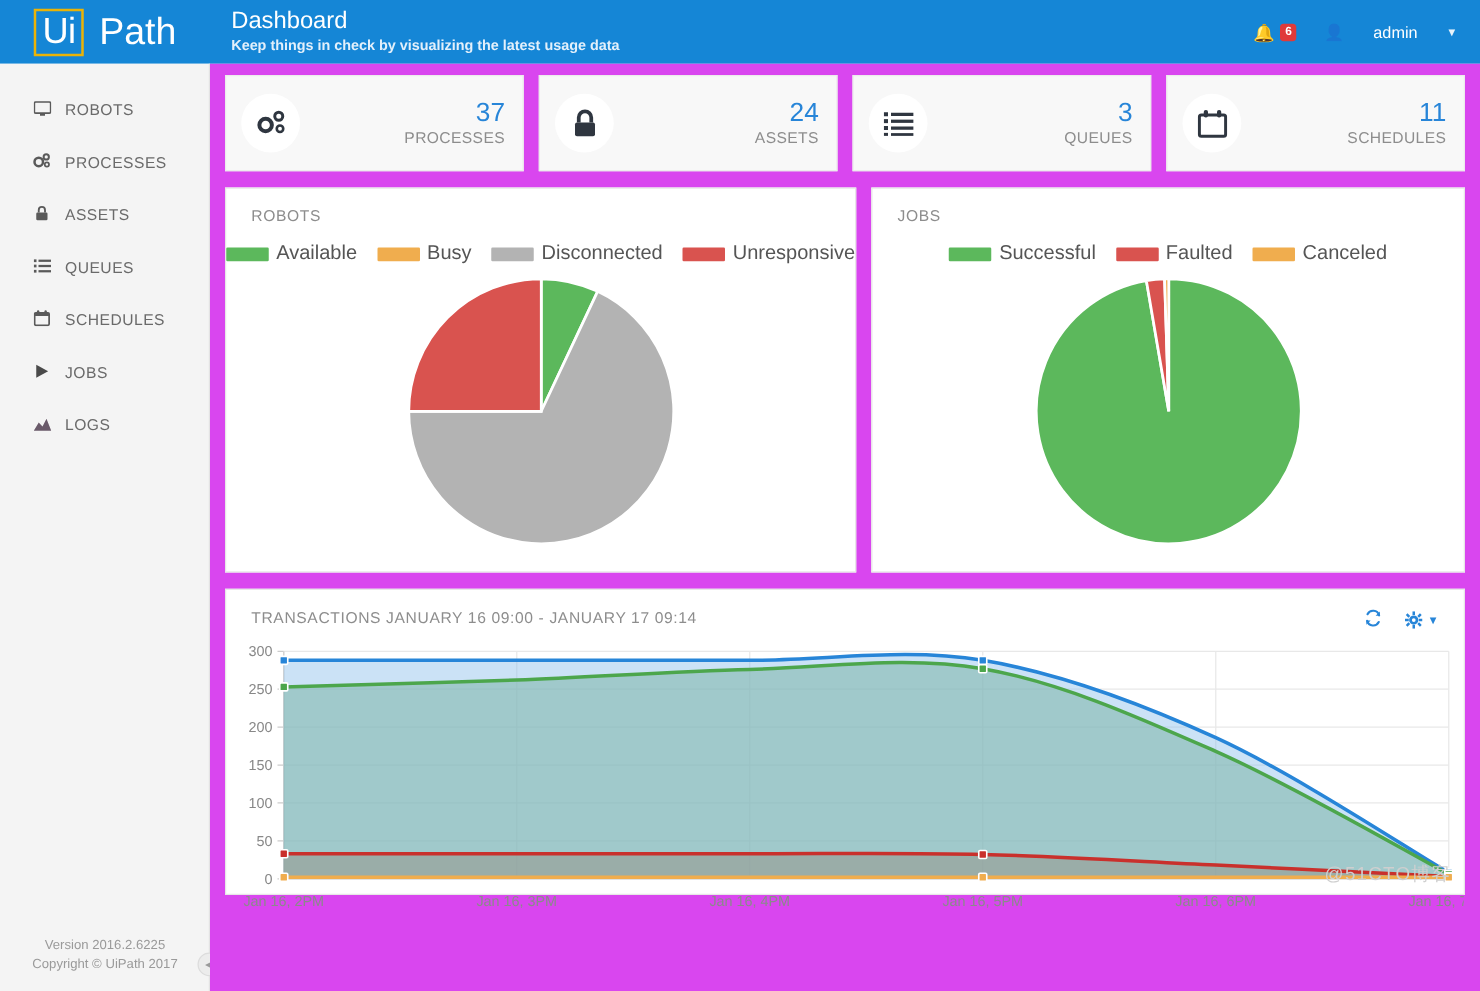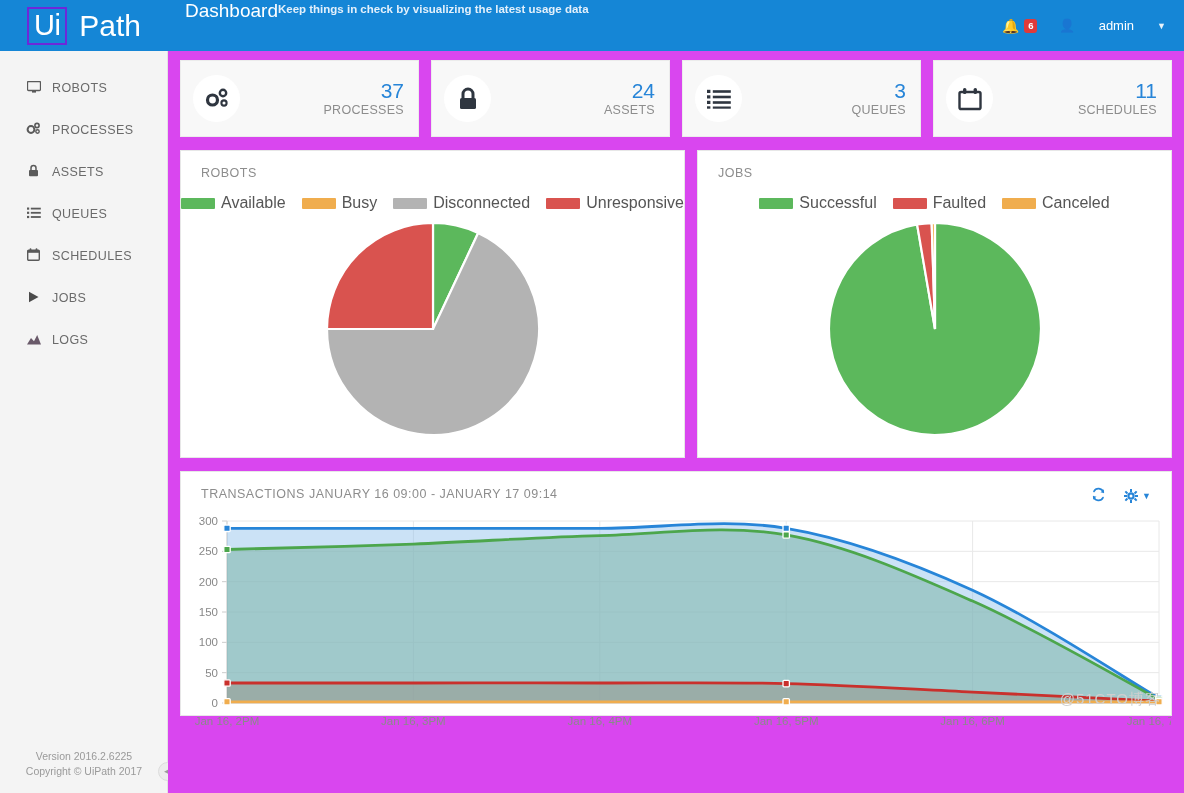--- a/index.html
+++ b/index.html
@@ -16,29 +16,29 @@
     position: absolute; top: 0; left: 0; width: 1184px; height: 51px;
     background: #1586d6;
     display: flex; align-items: stretch;
   }
   .brand {
     width: 168px; flex: 0 0 168px;
     display: flex; align-items: center; justify-content: center;
   }
   .logo-wrap { display: flex; align-items: center; }
   .logo-ui {
-    border: 2px solid #6d28d9; color: #ffffff;
+    border: 2px solid #eab308; color: #ffffff;
     font-size: 29px; line-height: 30px; padding: 1px 5px 3px 5px;
     letter-spacing: -0.5px; font-weight: 400;
   }
   .logo-path {
     color: #ffffff; font-size: 30px; line-height: 32px;
     margin-left: 12px; letter-spacing: 0px; font-weight: 400;
   }
-  .titles { flex: 1; padding-left: 17px; display: flex; flex-direction: row; }
+  .titles { flex: 1; padding-left: 17px; display: flex; flex-direction: column; justify-content: center; }
   .page-title { color: #ffffff; font-size: 19px; font-weight: 400; line-height: 22px; }
   .page-sub { color: #e3f0fb; font-size: 11.5px; font-weight: bold; line-height: 16px; margin-top: 1px; }
   .header-right { display: flex; align-items: center; padding-right: 18px; gap: 22px; }
   .bell-wrap { display: flex; align-items: center; gap: 4px; }
   .bell { color: #ffffff; font-size: 14px; line-height: 14px; }
   .badge {
     background: #e03a3a; color: #fff; font-size: 9.5px; font-weight: bold;
     border-radius: 3px; padding: 1px 4px 2px 4px; line-height: 11px;
   }
   .user-menu { display: flex; align-items: center; gap: 23px; color: #ffffff; font-size: 13px; }

